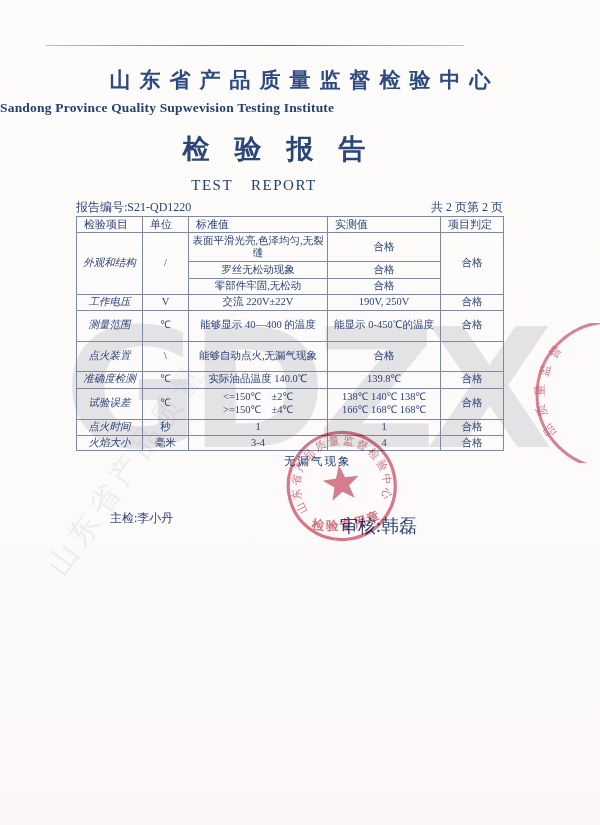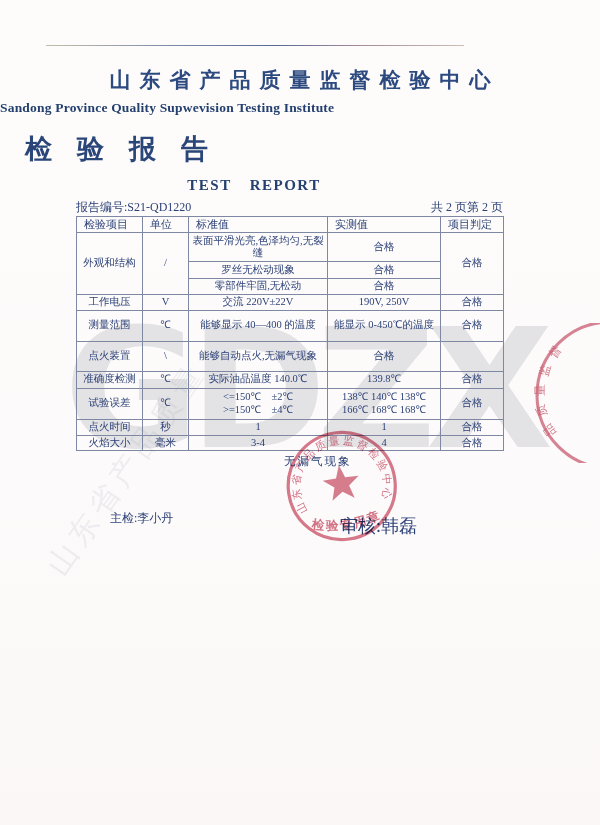--- a/index.html
+++ b/index.html
@@ -9,24 +9,24 @@
 
   
   .scan-line { position:absolute; left:46px; top:45px; width:418px; height:1.4px;
     background:linear-gradient(90deg, rgba(150,140,100,.55), rgba(90,110,150,.8) 30%, rgba(60,80,130,.85) 55%, rgba(130,90,110,.7) 75%, rgba(150,130,110,.5)); }
 
   
   .org-cn { position:absolute; top:66px; left:0; width:600px; text-align:center;
     font-size:21px; color:#2d4a80; letter-spacing:9px; text-indent:9px; font-weight:600; }
   .org-en { position:absolute; top:100px; left:0; width:600px; text-align:left;
     font-size:13.5px; font-weight:bold; color:#24406f; letter-spacing:.2px; }
-  .title-cn { position:absolute; top:131px; left:0; width:548px; text-align:left;
+  .title-cn { position:absolute; top:131px; left:0; width:548px; text-align:center;
     font-size:27px; font-weight:bold; color:#2a4679; letter-spacing:25px; text-indent:25px; }
   .title-en { position:absolute; top:177px; left:0; width:508px; text-align:center;
-    font-size:15px; font-weight:bold; color:#24406f; letter-spacing:1.5px; word-spacing:13px; }
+    font-size:15px; font-weight:normal; color:#24406f; letter-spacing:1.5px; word-spacing:13px; }
 
   .meta-row { position:absolute; top:199px; left:76px; width:427px; font-size:12px; color:#2d4278; }
   .meta-row .report-no { float:left; }
   .meta-row .page-info { float:right; }
 
   
   .wm-letters { position:absolute; left:64px; top:308px; font-family:"DejaVu Sans", sans-serif;
     font-size:165px; font-weight:bold; letter-spacing:-10px; line-height:1;
     color:rgba(128,130,140,0.20); z-index:0; white-space:nowrap; }
   .wm-chars { position:absolute; left:112px; top:444px; font-family:"DejaVu Sans", sans-serif;
@@ -34,21 +34,21 @@
     color:rgba(125,128,140,0.38); z-index:0; white-space:nowrap; }
   .wm-diagonal { position:absolute; left:38px; top:560px; font-size:30px; letter-spacing:6px;
     color:rgba(145,150,170,0.13); transform:rotate(-55deg); transform-origin:left top; z-index:0; white-space:nowrap; }
 
   
   table.report { position:absolute; left:76px; top:216px; width:427px; border-collapse:collapse;
     z-index:1; table-layout:fixed; background:transparent; }
   table.report td, table.report th { border:1px solid #7e88a2; color:#2d4278; font-weight:normal;
     font-size:10.5px; line-height:1.2; text-align:center; vertical-align:middle; padding:1px 2px; overflow:hidden; }
   table.report th { text-align:left; padding-left:7px; font-size:11px; }
-  td.item { font-size:11px; }
+  td.item { font-size:11px;font-style:italic; }
   .l2 { display:block; }
 
   
   .blank-note { position:absolute; left:284px; top:454px; font-size:11.5px; color:#2d4278;
     letter-spacing:2px; z-index:2; }
   .sig-inspector { position:absolute; left:110px; top:510px; font-size:12px; color:#2d4278; z-index:2; }
   .sig-reviewer  { position:absolute; left:340px; top:514px; font-size:18px; color:#2d4278; z-index:2; }
 
   
   .stamp-main { position:absolute; left:283px; top:429px; width:118px; height:118px; z-index:3;

